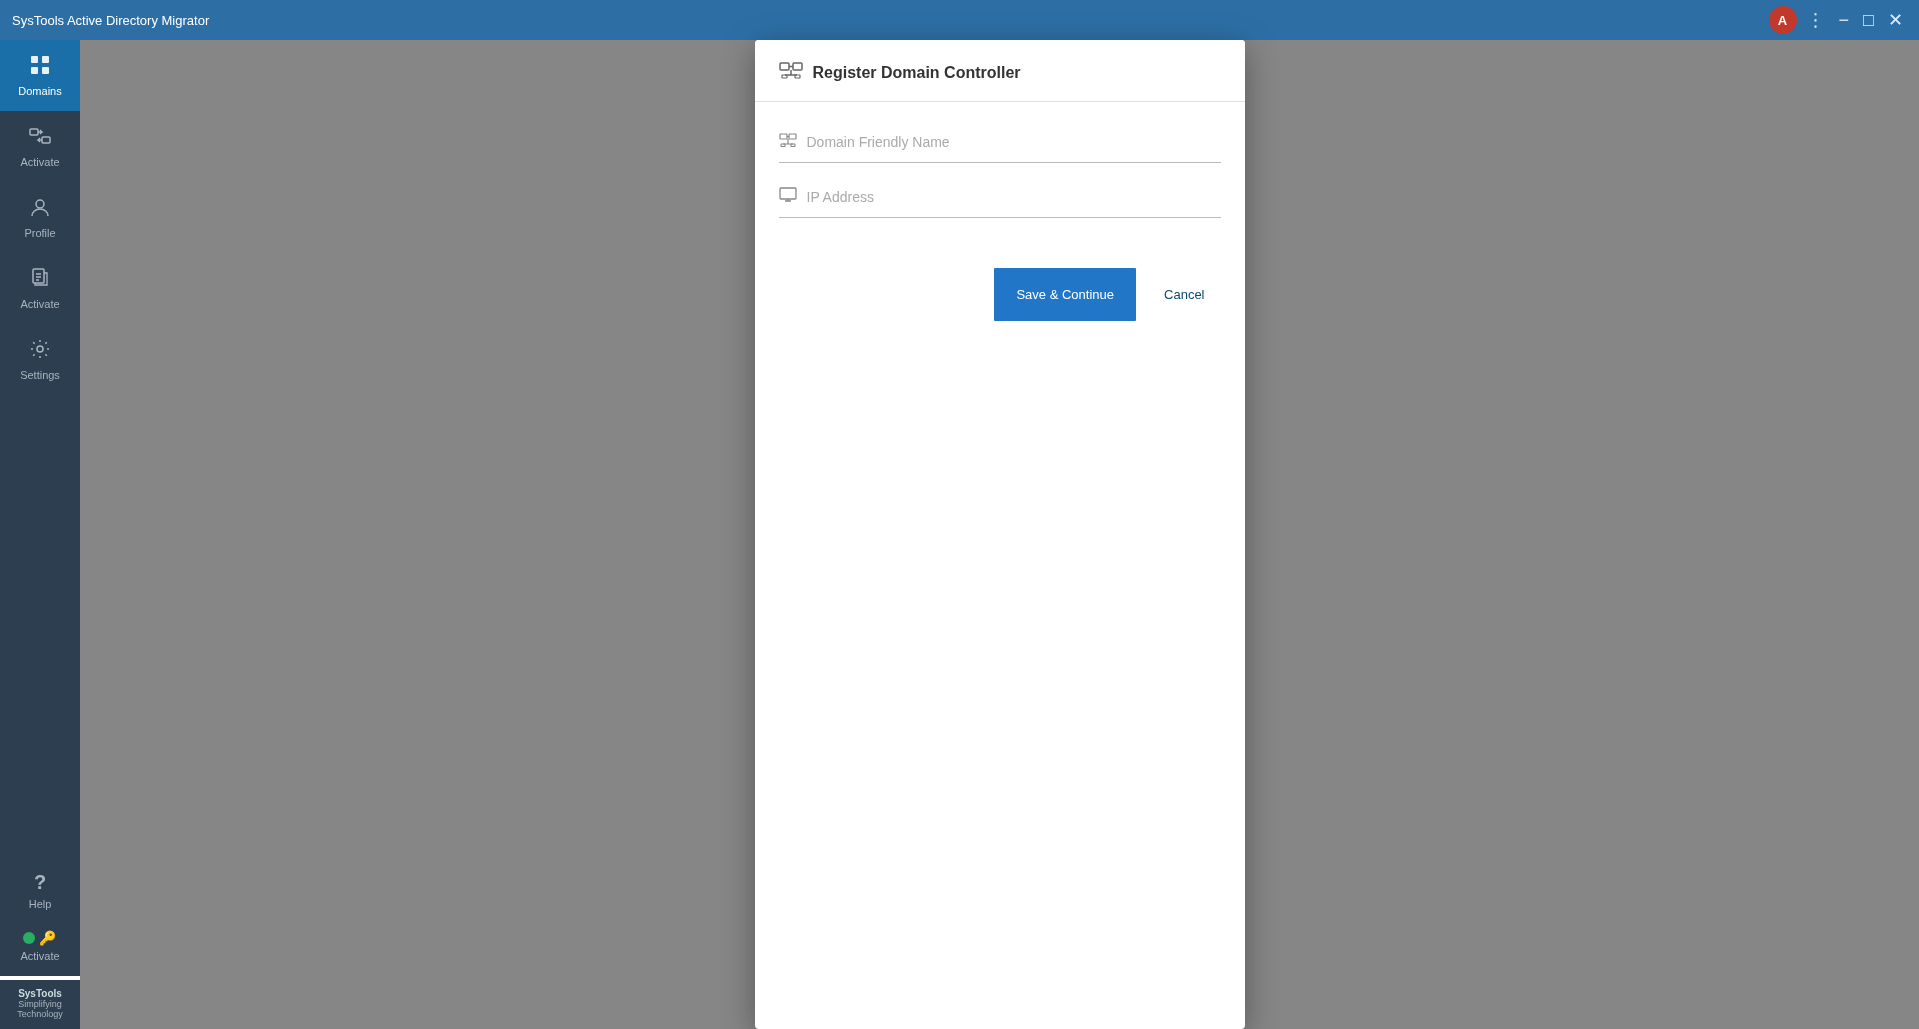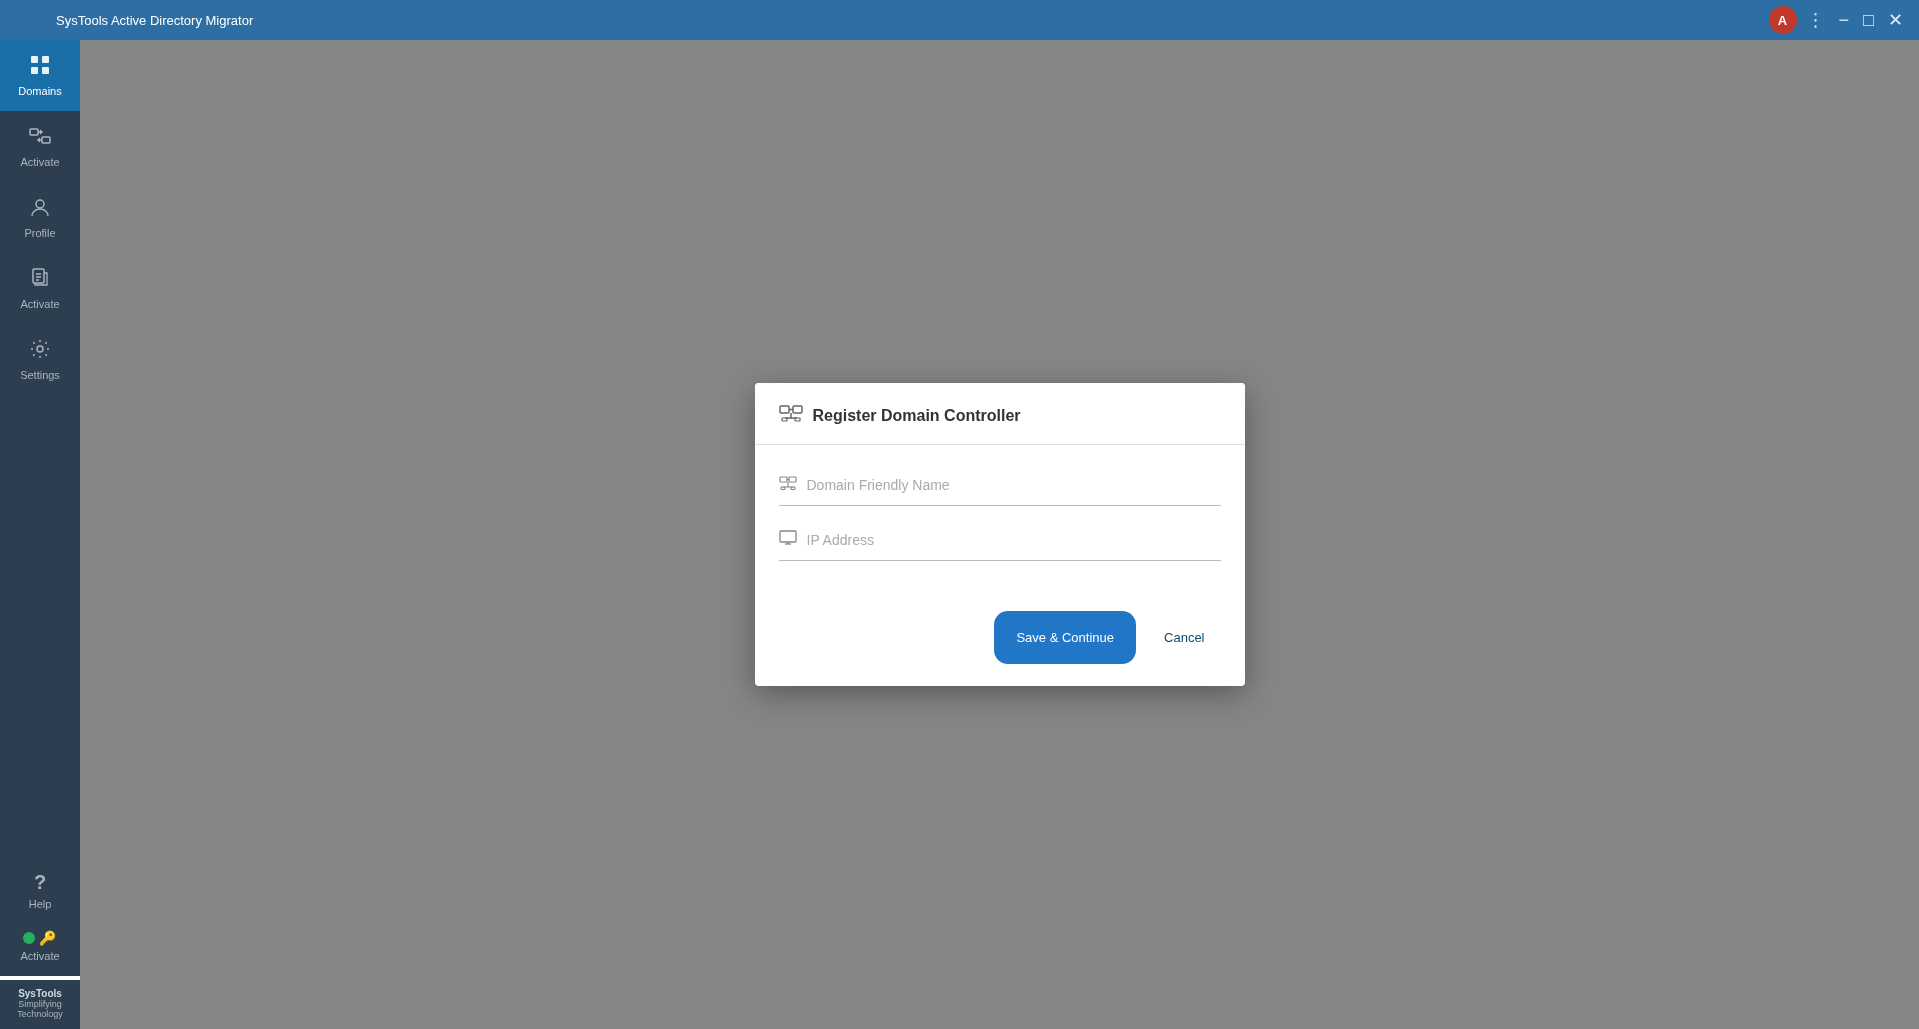--- a/index.html
+++ b/index.html
@@ -11,21 +11,21 @@
       height: 40px;
       background: #2d6fa5;
       display: flex;
       align-items: center;
       justify-content: space-between;
       padding: 0 12px;
       color: white;
       font-size: 13px;
       user-select: none;
     }
-    .title-bar-left { display: flex; align-items: center; gap: 8px; margin-left: 44px; }
+    .title-bar-left { display: flex; align-items: center; gap: 8px; }
     .title-bar-controls { display: flex; align-items: center; gap: 6px; }
     .avatar-btn {
       width: 28px; height: 28px; border-radius: 50%;
       background: #c0392b; color: white;
       display: flex; align-items: center; justify-content: center;
       font-size: 13px; font-weight: bold; cursor: pointer;
     }
     .tb-icon { color: white; font-size: 18px; cursor: pointer; padding: 4px; opacity: 0.85; }
 
     
@@ -110,21 +110,20 @@
       align-items: center;
       justify-content: center;
     }
 
     
     .modal-overlay {
       position: absolute;
       inset: 0;
       background: rgba(100,100,100,0.55);
       display: flex;
-      align-items: center;
       justify-content: center;
       z-index: 10;
     }
 
     
     .modal {
       background: #fff;
       border-radius: 4px;
       width: 490px;
       box-shadow: 0 8px 32px rgba(0,0,0,0.35);
@@ -166,21 +165,21 @@
     .modal-footer {
       padding: 10px 24px 22px;
       display: flex;
       justify-content: flex-end;
       gap: 12px;
     }
     .btn-save {
       background: #2176c7;
       color: #fff;
       border: none;
-      border-radius: 14px;
+      border-radius: 1px;
       padding: 19px 22px;
       font-size: 13px;
       cursor: pointer;
       font-weight: 500;
     }
     .btn-cancel {
       background: transparent;
       color: #0c4a6e;
       border: none;
       padding: 9px 16px;

